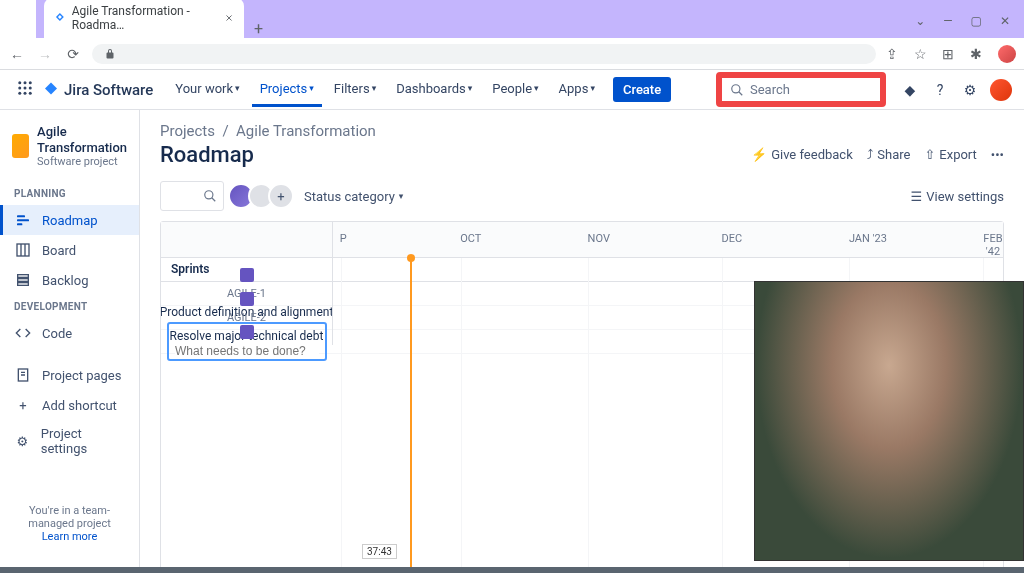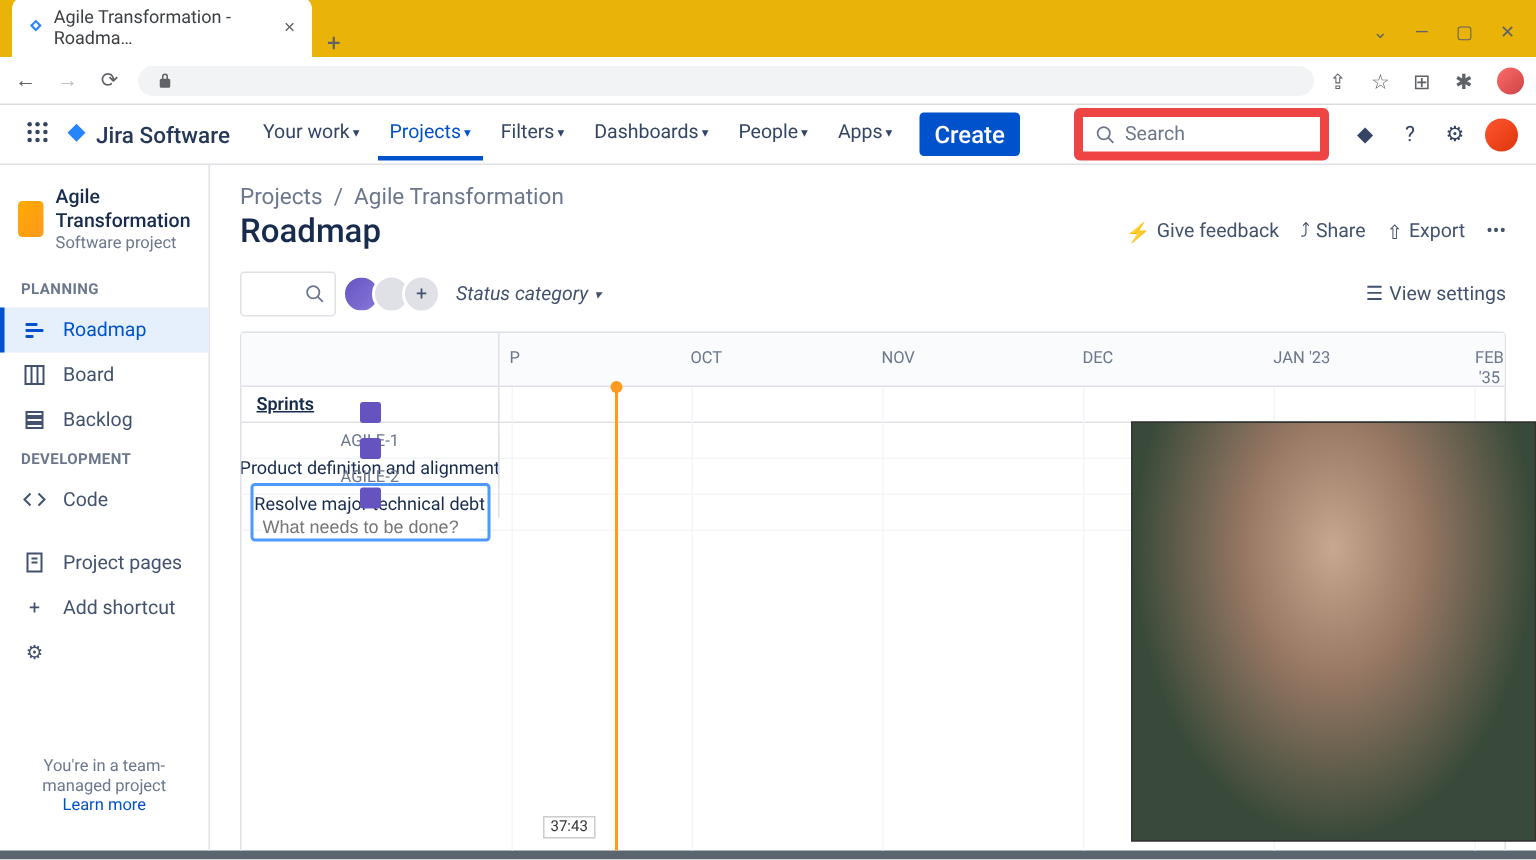--- a/index.html
+++ b/index.html
@@ -1,19 +1,19 @@
 <!DOCTYPE html>
 <html><head>
 <meta charset="utf-8">
 <style>
 * { margin: 0; padding: 0; box-sizing: border-box; }
 body { font-family: -apple-system, BlinkMacSystemFont, "Segoe UI", Roboto, sans-serif; font-size: 14px; color: #172B4D; background: #fff; overflow: hidden; width: 1024px; height: 573px; }
 
 
-.browser-chrome { background: #eab308; height: 38px; display: flex; align-items: flex-end; padding: 0 8px; }
+.browser-chrome { background: #c4b5fd; height: 38px; display: flex; align-items: flex-end; padding: 0 8px; margin-left: 36px; }
 .browser-tab { background: #fff; border-radius: 8px 8px 0 0; padding: 6px 10px; display: flex; align-items: center; gap: 6px; font-size: 12px; color: #3c4043; max-width: 200px; }
 .tab-favicon { width: 14px; height: 14px; color: #2684FF; }
 .tab-close { width: 12px; height: 12px; color: #5f6368; }
 .new-tab { padding: 0 10px; color: #5f6368; font-size: 16px; }
 .win-controls { margin-left: auto; display: flex; gap: 18px; color: #5f6368; padding-right: 6px; padding-bottom: 10px; }
 .win-controls span { font-size: 12px; }
 
 .addr-bar { background: #fff; height: 32px; display: flex; align-items: center; padding: 0 8px; gap: 10px; border-bottom: 1px solid #DADCE0; }
 .nav-btn { color: #5f6368; width: 18px; display: flex; justify-content: center; }
 .url-field { flex: 1; background: #F1F3F4; border-radius: 14px; padding: 4px 12px; font-size: 12px; color: #5f6368; display: flex; align-items: center; gap: 8px; }
@@ -21,21 +21,21 @@
 .addr-icons .ico { width: 16px; height: 16px; }
 .ext-badge { width: 18px; height: 18px; border-radius: 50%; background: linear-gradient(135deg,#ff6b6b,#c44); }
 
 
 .top-nav { height: 40px; display: flex; align-items: center; padding: 0 12px; border-bottom: 1px solid #DFE1E6; gap: 4px; }
 .app-switcher { padding: 4px; color: #344563; }
 .jira-logo { display: flex; align-items: center; gap: 4px; font-weight: 500; color: #253858; margin-right: 10px; font-size: 15px; }
 .nav-item { padding: 8px 8px; color: #344563; font-size: 13px; display: flex; align-items: center; gap: 2px; border-bottom: 3px solid transparent; }
 .nav-item.active { border-bottom-color: #0052CC; color: #0052CC; }
 .chev { font-size: 9px; }
-.btn-create { background: #0052CC; color: #fff; border-radius: 3px; padding: 5px 10px; font-size: 16px; font-weight: 500; margin-left: 6px; }
+.btn-create { background: #0052CC; color: #fff; border-radius: 3px; padding: 5px 10px; font-size: 13px; font-weight: 500; margin-left: 6px; }
 .search-box { margin-left: auto; display: flex; align-items: center; gap: 6px; border: 6px solid #ef4444; border-radius: 4px; padding: 4px 8px; width: 170px; color: #6B778C; font-size: 13px; }
 .top-icons { display: flex; gap: 10px; margin-left: 10px; align-items: center; }
 .top-icons .tico { width: 20px; height: 20px; color: #344563; display: flex; align-items: center; justify-content: center; }
 .avatar-sm { width: 22px; height: 22px; border-radius: 50%; background: linear-gradient(135deg,#FF5630,#DE350B); }
 
 
 .app-body { display: flex; height: calc(573px - 38px - 32px - 40px - 6px); }
 .sidebar { width: 140px; border-right: 1px solid #DFE1E6; padding: 14px 0; display: flex; flex-direction: column; font-size: 13px; }
 .proj-head { display: flex; gap: 8px; padding: 0 12px 14px; align-items: center; }
 .proj-icon { width: 24px; height: 24px; background: linear-gradient(135deg,#FFAB00,#FF991F); border-radius: 3px; }
@@ -56,30 +56,30 @@
 .head-actions { margin-left: auto; display: flex; gap: 14px; align-items: center; font-size: 13px; color: #42526E; }
 .head-actions .ha { display: flex; align-items: center; gap: 4px; }
 
 .filter-row { display: flex; align-items: center; gap: 10px; margin: 14px 0 10px; }
 .filter-search { width: 64px; height: 30px; border: 1px solid #DFE1E6; border-radius: 3px; display: flex; align-items: center; justify-content: flex-end; padding: 0 6px; color: #6B778C; }
 .avatars { display: flex; }
 .avatars .av { width: 26px; height: 26px; border-radius: 50%; border: 2px solid #fff; margin-left: -6px; }
 .av1 { background: linear-gradient(135deg,#6554C0,#8777D9); }
 .av2 { background: #DFE1E6; }
 .av3 { background: #DFE1E6; display: flex; align-items: center; justify-content: center; color: #42526E; font-size: 13px; }
-.status-dd { font-size: 13px; color: #42526E; display: flex; align-items: center; gap: 4px; font-style: italic; }
+.status-dd { font-size: 13px; color: #42526E; display: flex; align-items: center; gap: 4px; }
 .view-settings { margin-left: auto; font-size: 13px; color: #42526E; display: flex; align-items: center; gap: 4px; }
 
 .roadmap-grid { border: 1px solid #DFE1E6; border-radius: 3px; margin-top: 6px; position: relative; height: 370px; }
 .timeline-header { display: flex; height: 36px; border-bottom: 1px solid #DFE1E6; background: #fafbfc; }
 .tl-sidebar-cell { width: 172px; border-right: 1px solid #DFE1E6; }
 .tl-months { flex: 1; display: flex; position: relative; font-size: 11px; color: #6B778C; }
 .tl-month { position: absolute; top: 10px; text-align: center; }
 .sprints-row { display: flex; height: 24px; border-bottom: 1px solid #DFE1E6; }
-.sprints-label { width: 172px; border-right: 1px solid #DFE1E6; padding: 4px 10px; font-size: 12px; font-weight: 600; text-decoration: underline; }
+.sprints-label { width: 172px; border-right: 1px solid #DFE1E6; padding: 4px 10px; font-size: 12px; font-weight: 600; }
 .epic-row { display: flex; height: 24px; border-bottom: 1px solid #F4F5F7; align-items: center; }
 .epic-cell { width: 172px; border-right: 1px solid #DFE1E6; padding: 2px 8px; display: flex; align-items: center; gap: 5px; font-size: 12px; overflow: hidden; white-space: nowrap; flex-direction: column; }
 .epic-icon { width: 14px; height: 14px; background: #6554C0; border-radius: 2px; flex-shrink: 0; }
 .epic-key { color: #6B778C; font-size: 11px; }
 .epic-summary { color: #172B4D; overflow: hidden; text-overflow: ellipsis; }
 .create-row .epic-cell { border: 2px solid #4C9AFF; border-radius: 3px; margin: 1px 6px; width: 160px; padding: 1px 6px; }
 .create-input { border: none; outline: none; font-size: 12px; width: 100%; color: #172B4D; }
 
 .timeline-body { position: absolute; left: 173px; right: 0; top: 36px; bottom: 0; }
 .today-line { position: absolute; top: 0; bottom: 0; width: 2px; background: #FF991F; }
@@ -250,20 +250,21 @@
           </svg>
         </span>
       <span>Project pages</span>
     </div>
     <div class="side-item">
       <span class="sico">+</span>
       <span>Add shortcut</span>
     </div>
     <div class="side-item">
       <span class="sico">⚙</span>
+      <span>Project settings</span>
     </div>
     <div class="side-footer">
       <div>You're in a team-managed project</div>
       <a href="#">Learn more</a>
     </div>
   </div>
 
   <div class="main">
     <div class="breadcrumb">
       <a href="#">Projects</a>
@@ -313,21 +314,21 @@
 
     <div class="roadmap-grid">
       <div class="timeline-header">
         <div class="tl-sidebar-cell"></div>
         <div class="tl-months" id="tl-months">
             <div class="tl-month" style="left: 1%;">P</div>
             <div class="tl-month" style="left: 19%;">OCT</div>
             <div class="tl-month" style="left: 38%;">NOV</div>
             <div class="tl-month" style="left: 58%;">DEC</div>
             <div class="tl-month" style="left: 77%;">JAN '23</div>
-            <div class="tl-month" style="left: 97%;">FEB '35</div>
+            <div class="tl-month" style="left: 97%;">FEB '42</div>
           </div>
       </div>
       <div class="sprints-row">
         <div class="sprints-label">Sprints</div>
       </div>
       <div id="epics-container">
           <div class="epic-row">
             <div class="epic-cell">
               <div class="epic-icon"></div>
               <span class="epic-key">AGILE-1</span>

